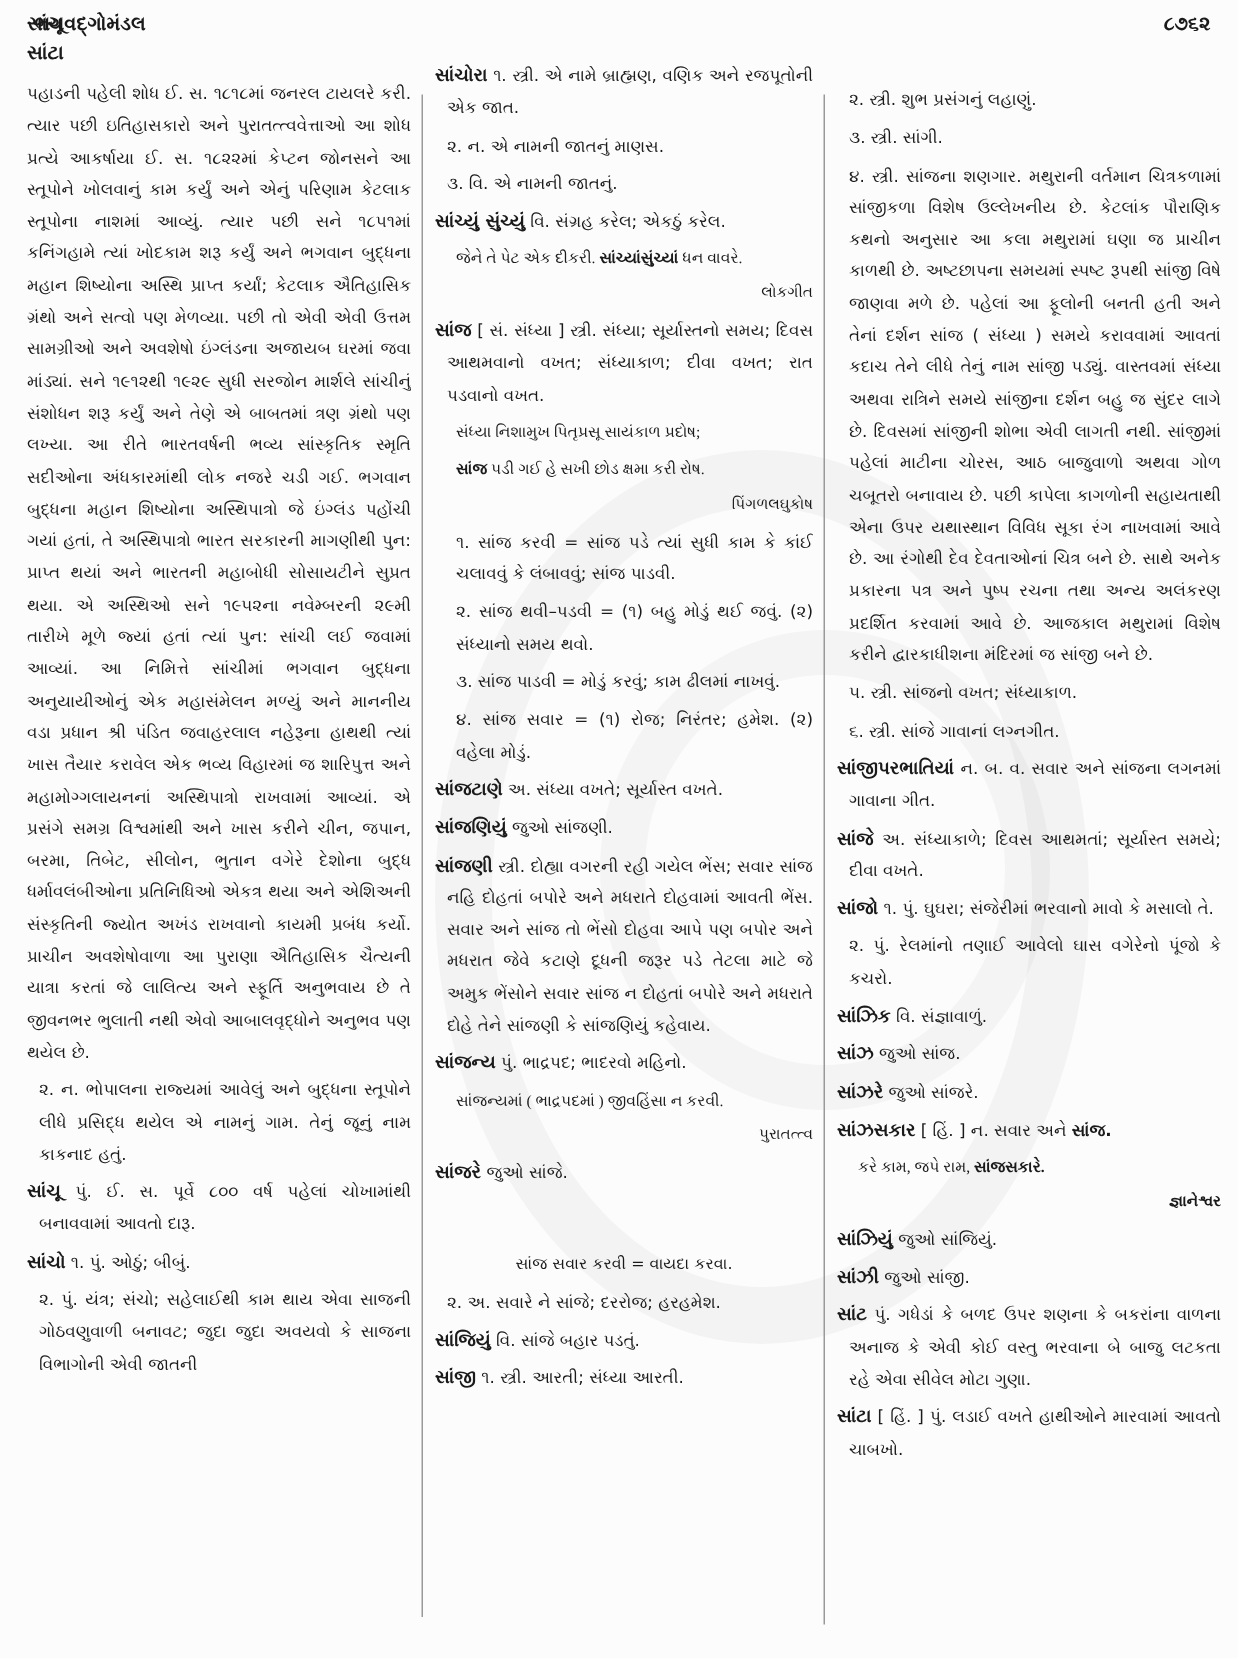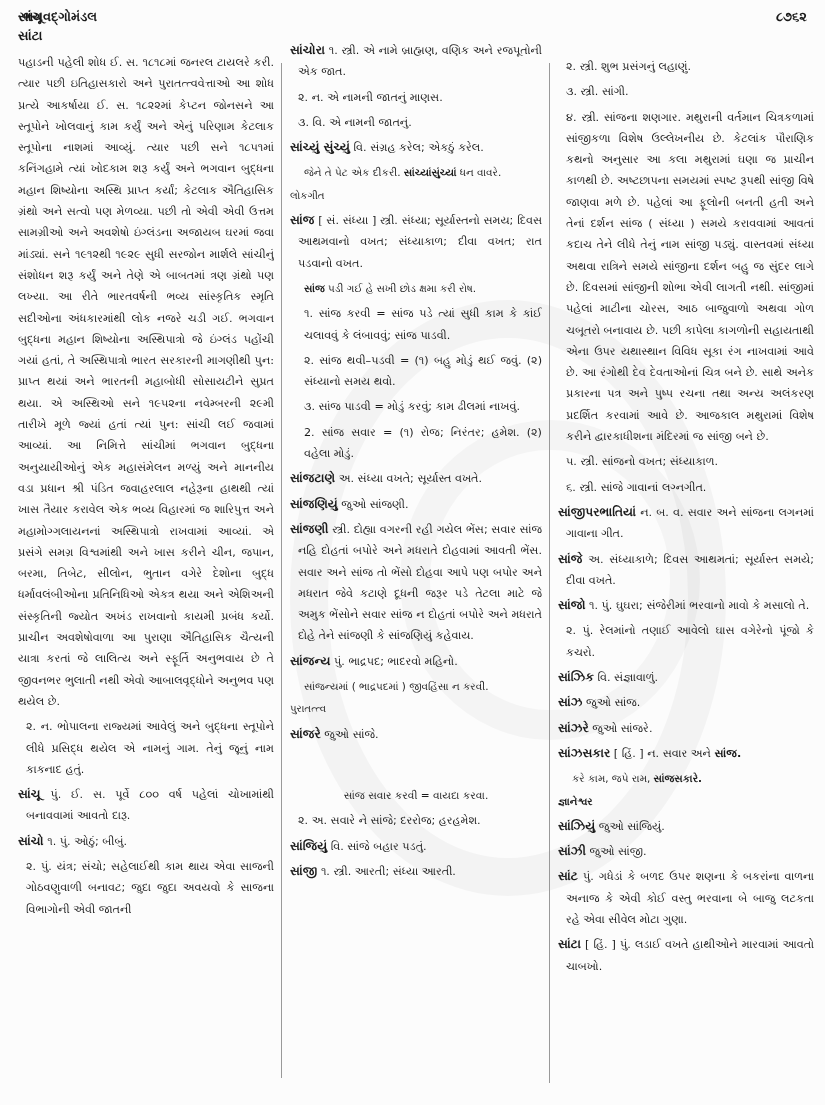--- a/index.html
+++ b/index.html
@@ -34,22 +34,22 @@
   .col3 { left:552px; width:262px; padding-left:6px; }
   .rule { position:absolute; width:1px; background:#999; top:63px; }
   .rule1 { left:281px; height:1015px; }
   .rule2 { left:549px; height:1020px; }
 
   p { margin:0 0 4px 0; }
   .entry { text-indent:-8px; padding-left:8px; margin-top:4px; }
   .sub { padding-left:8px; }
   .head { font-weight:bold; font-size:12.2px; }
   .bold { font-weight:bold; }
-  .quote { padding-left:14px; font-size:10.4px; }
-  .source { text-align:left; font-size:10.2px; margin:-3px 0 4px 0; }
+  .quote { padding-left:14px; font-size:10.4px;font-family:Liberation Serif, serif; }
+  .source { text-align:right; font-size:10.2px; margin:-3px 0 4px 0; }
   .eq { padding-left:14px; }
   .eqc { text-align:center; font-size:10.6px;margin-top:40px; }
 </style>
 </head>
 <body>
 
 <div class="watermark"></div>
 <div class="watermark2"></div>
 
 <div class="header">
@@ -91,28 +91,30 @@
     <span>જેને તે પેટ એક દીકરી.</span>
     <span class="bold">સાંચ્યાંસુંચ્યાં</span>
     <span>ધન વાવરે.</span>
   </p>
   <p class="source">લોકગીત</p>
 
   <p class="entry">
     <span class="head">સાંજ</span>
     <span>[ સં. સંધ્યા ] સ્ત્રી. સંધ્યા; સૂર્યાસ્તનો સમય; દિવસ આથમવાનો વખત; સંધ્યાકાળ; દીવા વખત; રાત પડવાનો વખત.</span>
   </p>
+  <p class="quote">સંધ્યા નિશામુખ પિતૃપ્રસૂ સાયંકાળ પ્રદોષ;</p>
   <p class="quote">
     <span class="bold">સાંજ</span>
     <span>પડી ગઈ હે સખી છોડ ક્ષમા કરી રોષ.</span>
   </p>
+  <p class="source">પિંગળલઘુકોષ</p>
   <p class="eq">૧. સાંજ કરવી = સાંજ પડે ત્યાં સુધી કામ કે કાંઈ ચલાવવું કે લંબાવવું; સાંજ પાડવી.</p>
   <p class="eq">૨. સાંજ થવી–પડવી = (૧) બહુ મોડું થઈ જવું. (૨) સંધ્યાનો સમય થવો.</p>
   <p class="eq">૩. સાંજ પાડવી = મોડું કરવું; કામ ઢીલમાં નાખવું.</p>
-  <p class="eq">2. સાંજ સવાર = (૧) રોજ; નિરંતર; હમેશ. (૨) વહેલા મોડું.</p>
+  <p class="eq">૪. સાંજ સવાર = (૧) રોજ; નિરંતર; હમેશ. (૨) વહેલા મોડું.</p>
 
   <p class="entry">
     <span class="head">સાંજટાણે</span>
     <span>અ. સંધ્યા વખતે; સૂર્યાસ્ત વખતે.</span>
   </p>
   <p class="entry">
     <span class="head">સાંજણિયું</span>
     <span>જુઓ સાંજણી.</span>
   </p>
   <p class="entry">

